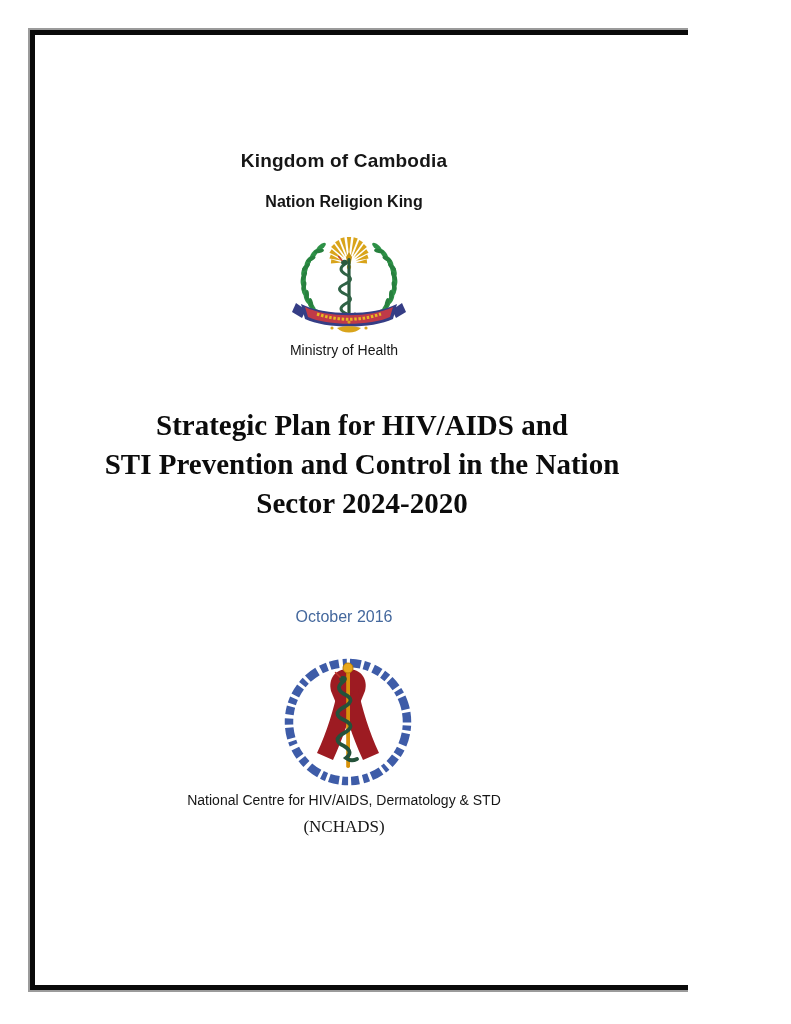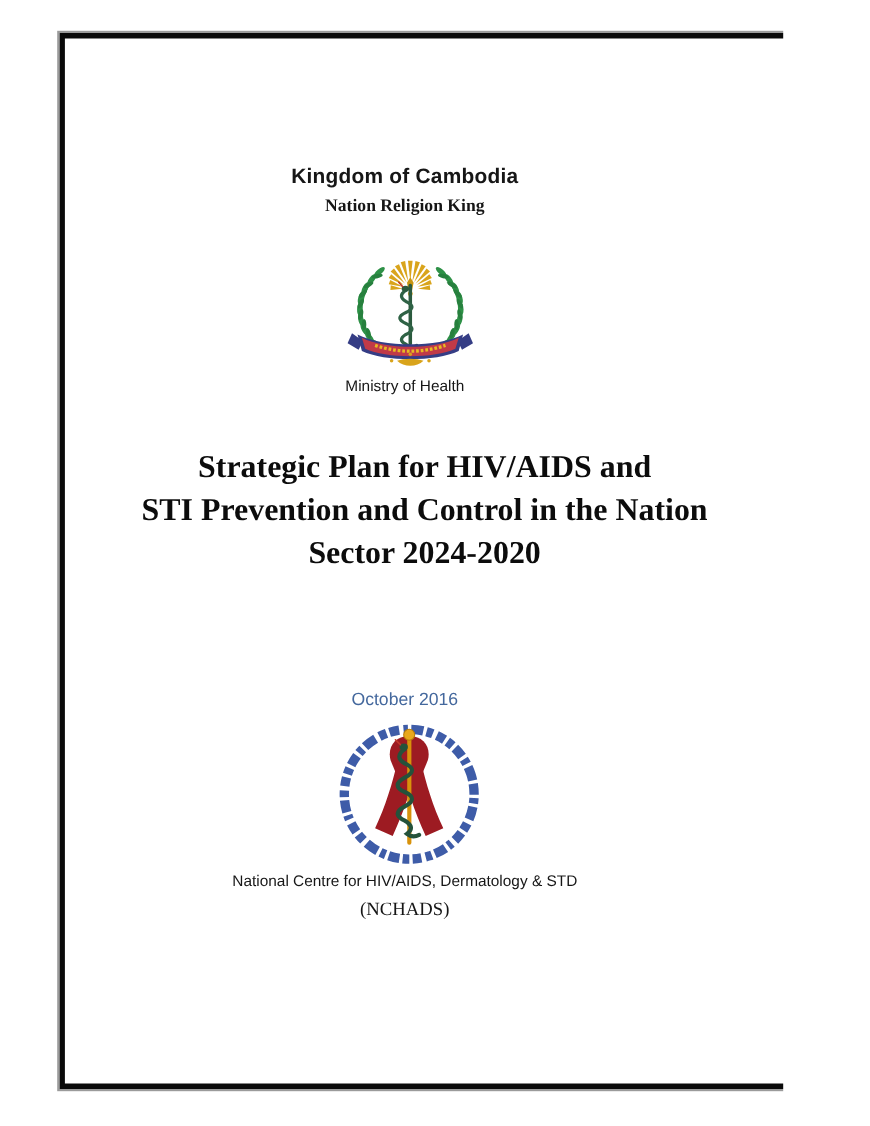--- a/index.html
+++ b/index.html
@@ -2,47 +2,46 @@
 <html><head>
 <meta charset="utf-8">
 <style>
   html,body{margin:0;padding:0;background:#ffffff;}
   .page{
     position:relative;
     width:688px;height:1024px;
     background:#ffffff;
     font-family:"Liberation Sans",sans-serif;
     overflow:hidden;
-    margin-left:24px;
   }
   .frame{
     position:absolute;
     left:30px;top:30px;
     width:730px;height:960px;
     box-sizing:border-box;
     border:5px solid #0a0a0a;
     outline:2px solid #9b9b9b;
   }
   .centered{
     position:absolute;left:0;right:0;
     text-align:center;
     color:#161616;
   }
   .kingdom{top:150px;font-size:19px;font-weight:bold;letter-spacing:.2px;}
-  .motto{top:179px;font-size:16px;font-weight:bold;font-family:Liberation Serif, serif;}
+  .motto{top:193px;font-size:16px;font-weight:bold;}
   .moh-emblem-wrap{top:218px;}
   .moh-emblem-wrap svg{position:relative;left:5px;}
   .ministry{top:342px;font-size:14px;}
   .title{
     top:406px;
     font-family:"Liberation Serif",serif;
     font-size:29px;font-weight:bold;
     line-height:39px;color:#0c0c0c;padding-left:36px;
   }
-  .date{top:628px;font-size:16px;color:#44689d;}
+  .date{top:608px;font-size:16px;color:#44689d;}
   .nchads-wrap{top:656px;}
   .nchads-wrap svg{position:relative;left:4px;}
   .org1{top:792px;font-size:14px;}
   .org2{top:817px;font-size:17px;font-family:Liberation Serif, serif;}
 </style>
 </head>
 <body>
 
 <div class="page">
 

